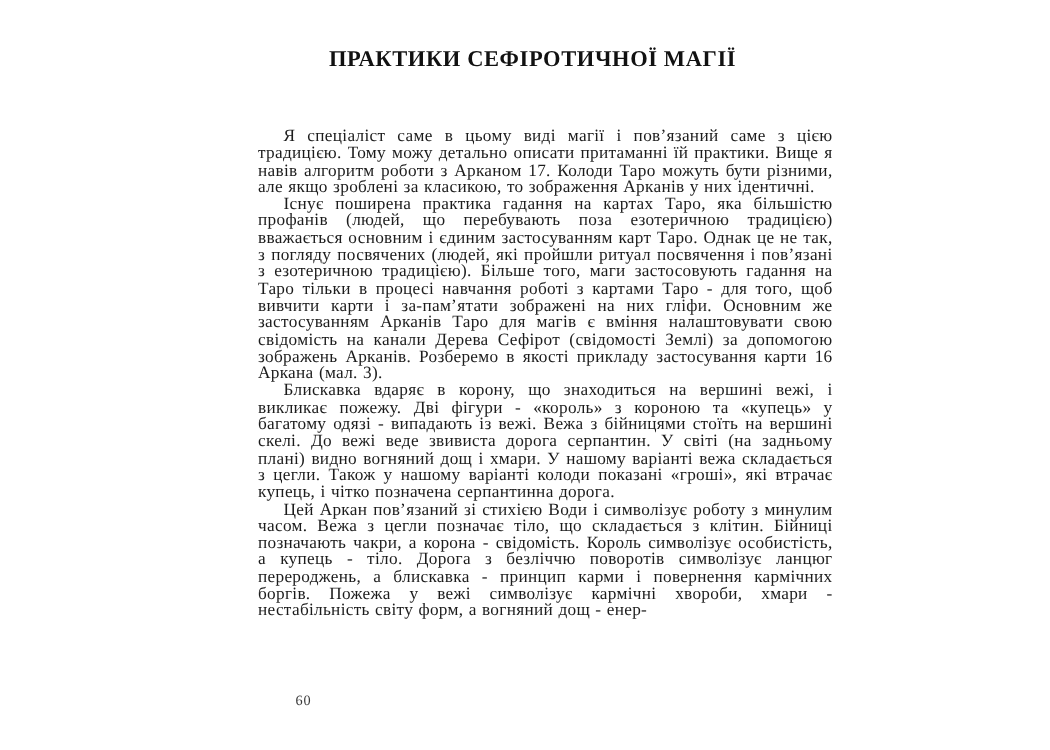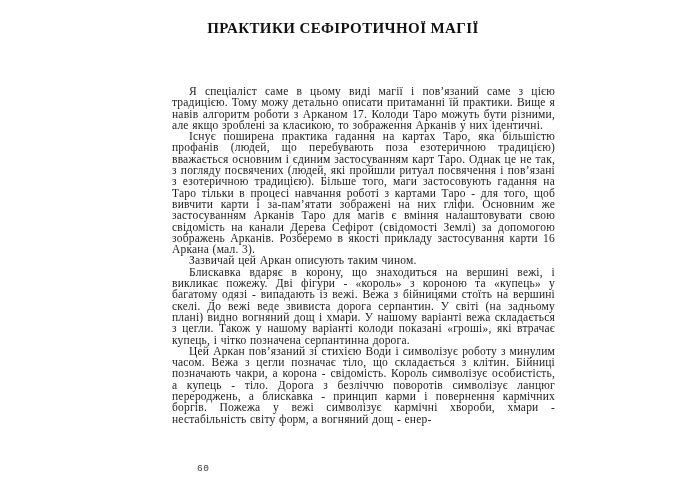--- a/index.html
+++ b/index.html
@@ -14,21 +14,21 @@
     background: #ffffff;
     overflow: hidden;
     font-family: "Liberation Serif", "DejaVu Serif", serif;
     color: #1c1c1c;
   }
   .title {
     position: absolute;
     left: 172px;
     top: 20px;
     width: 342px;           
-    margin: 0;
+    margin: 12px;
     text-align: center;
     font-size: 15px;
     font-weight: bold;
     letter-spacing: 0.4px;
     white-space: nowrap;
     color: #111111;
   }
   .body-text {
     position: absolute;
     left: 172px;
@@ -45,31 +45,29 @@
     margin: 0;
     text-indent: 17px;
   }
   .page-number {
     position: absolute;
     left: 197px;
     top: 463px;
     font-size: 9.5px;
     color: #3a3a3a;
     letter-spacing: 0.5px;
-    font-family: Liberation Mono, monospace;
   }
 </style>
 </head>
 <body>
 
 <div class="page">
   <h1 class="title">ПРАКТИКИ СЕФІРОТИЧНОЇ МАГІЇ</h1>
 
   <div class="body-text">
     <p>Я спеціаліст саме в цьому виді магії і пов’язаний саме з цією традицією. Тому можу детально описати притаманні їй практики. Вище я навів алгоритм роботи з Арканом 17. Колоди Таро можуть бути різними, але якщо зроблені за класикою, то зображення Арканів у них ідентичні.</p>
     <p>Існує поширена практика гадання на картах Таро, яка більшістю профанів (людей, що перебувають поза езотеричною традицією) вважається основним і єдиним застосуванням карт Таро. Однак це не так, з погляду посвячених (людей, які пройшли ритуал посвячення і пов’язані з езотеричною традицією). Більше того, маги застосовують гадання на Таро тільки в процесі навчання роботі з картами Таро - для того, щоб вивчити карти і за-пам’ятати зображені на них гліфи. Основним же застосуванням Арканів Таро для магів є вміння налаштовувати свою свідомість на канали Дерева Сефірот (свідомості Землі) за допомогою зображень Арканів. Розберемо в якості прикладу застосування карти 16 Аркана (мал. 3).</p>
-    <p>Зазвичай цей Аркан описують таким чином.</p>
     <p>Блискавка вдаряє в корону, що знаходиться на вершині вежі, і викликає пожежу. Дві фігури - «король» з короною та «купець» у багатому одязі - випадають із вежі. Вежа з бійницями стоїть на вершині скелі. До вежі веде звивиста дорога серпантин. У світі (на задньому плані) видно вогняний дощ і хмари. У нашому варіанті вежа складається з цегли. Також у нашому варіанті колоди показані «гроші», які втрачає купець, і чітко позначена серпантинна дорога.</p>
     <p>Цей Аркан пов’язаний зі стихією Води і символізує роботу з минулим часом. Вежа з цегли позначає тіло, що складається з клітин. Бійниці позначають чакри, а корона - свідомість. Король символізує особистість, а купець - тіло. Дорога з безліччю поворотів символізує ланцюг перероджень, а блискавка - принцип карми і повернення кармічних боргів. Пожежа у вежі символізує кармічні хвороби, хмари - нестабільність світу форм, а вогняний дощ - енер-</p>
   </div>
 
   <div class="page-number">60</div>
 </div>
 
 </body></html>

